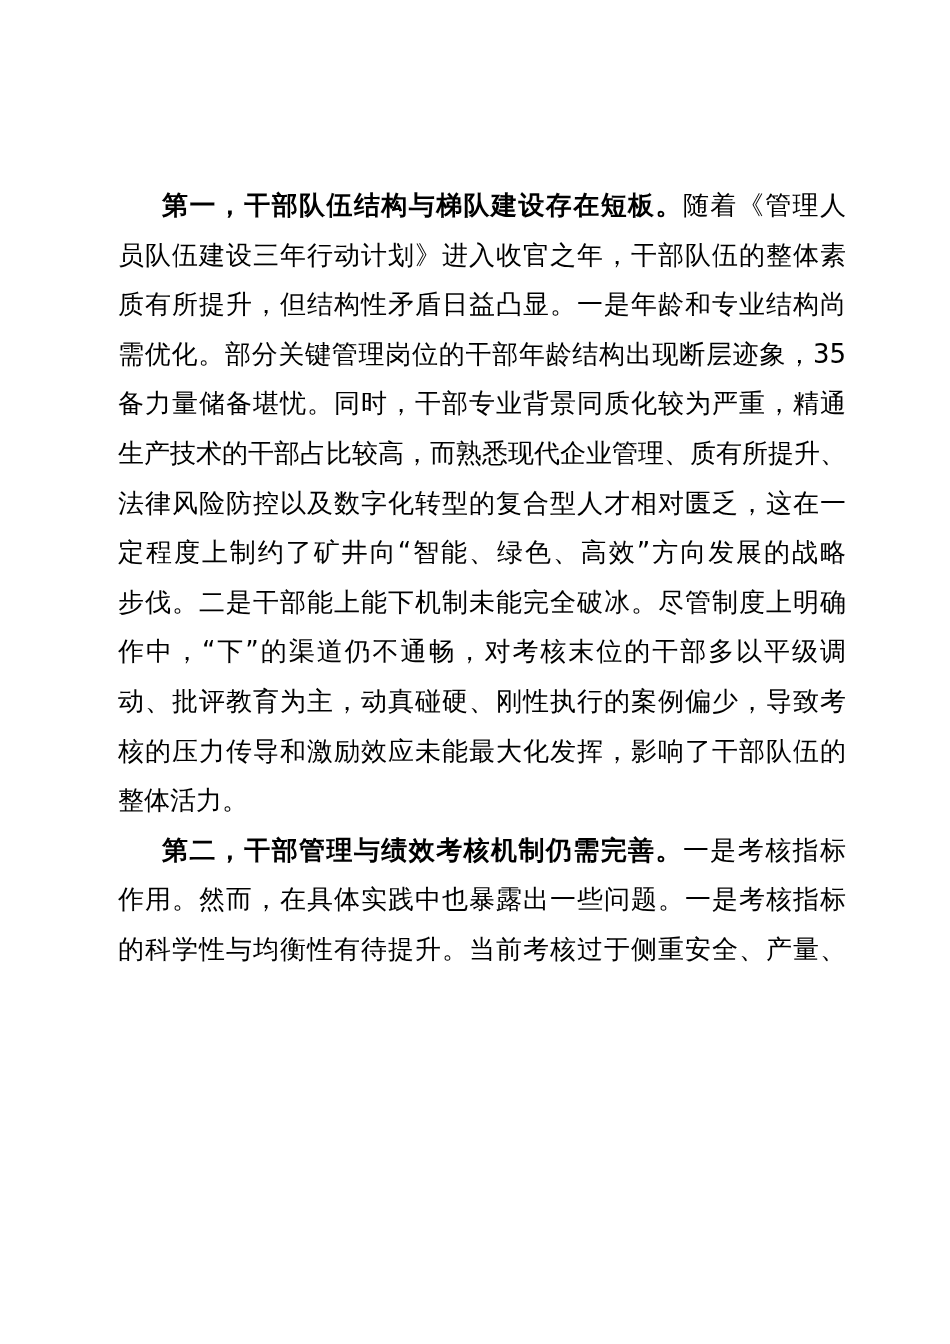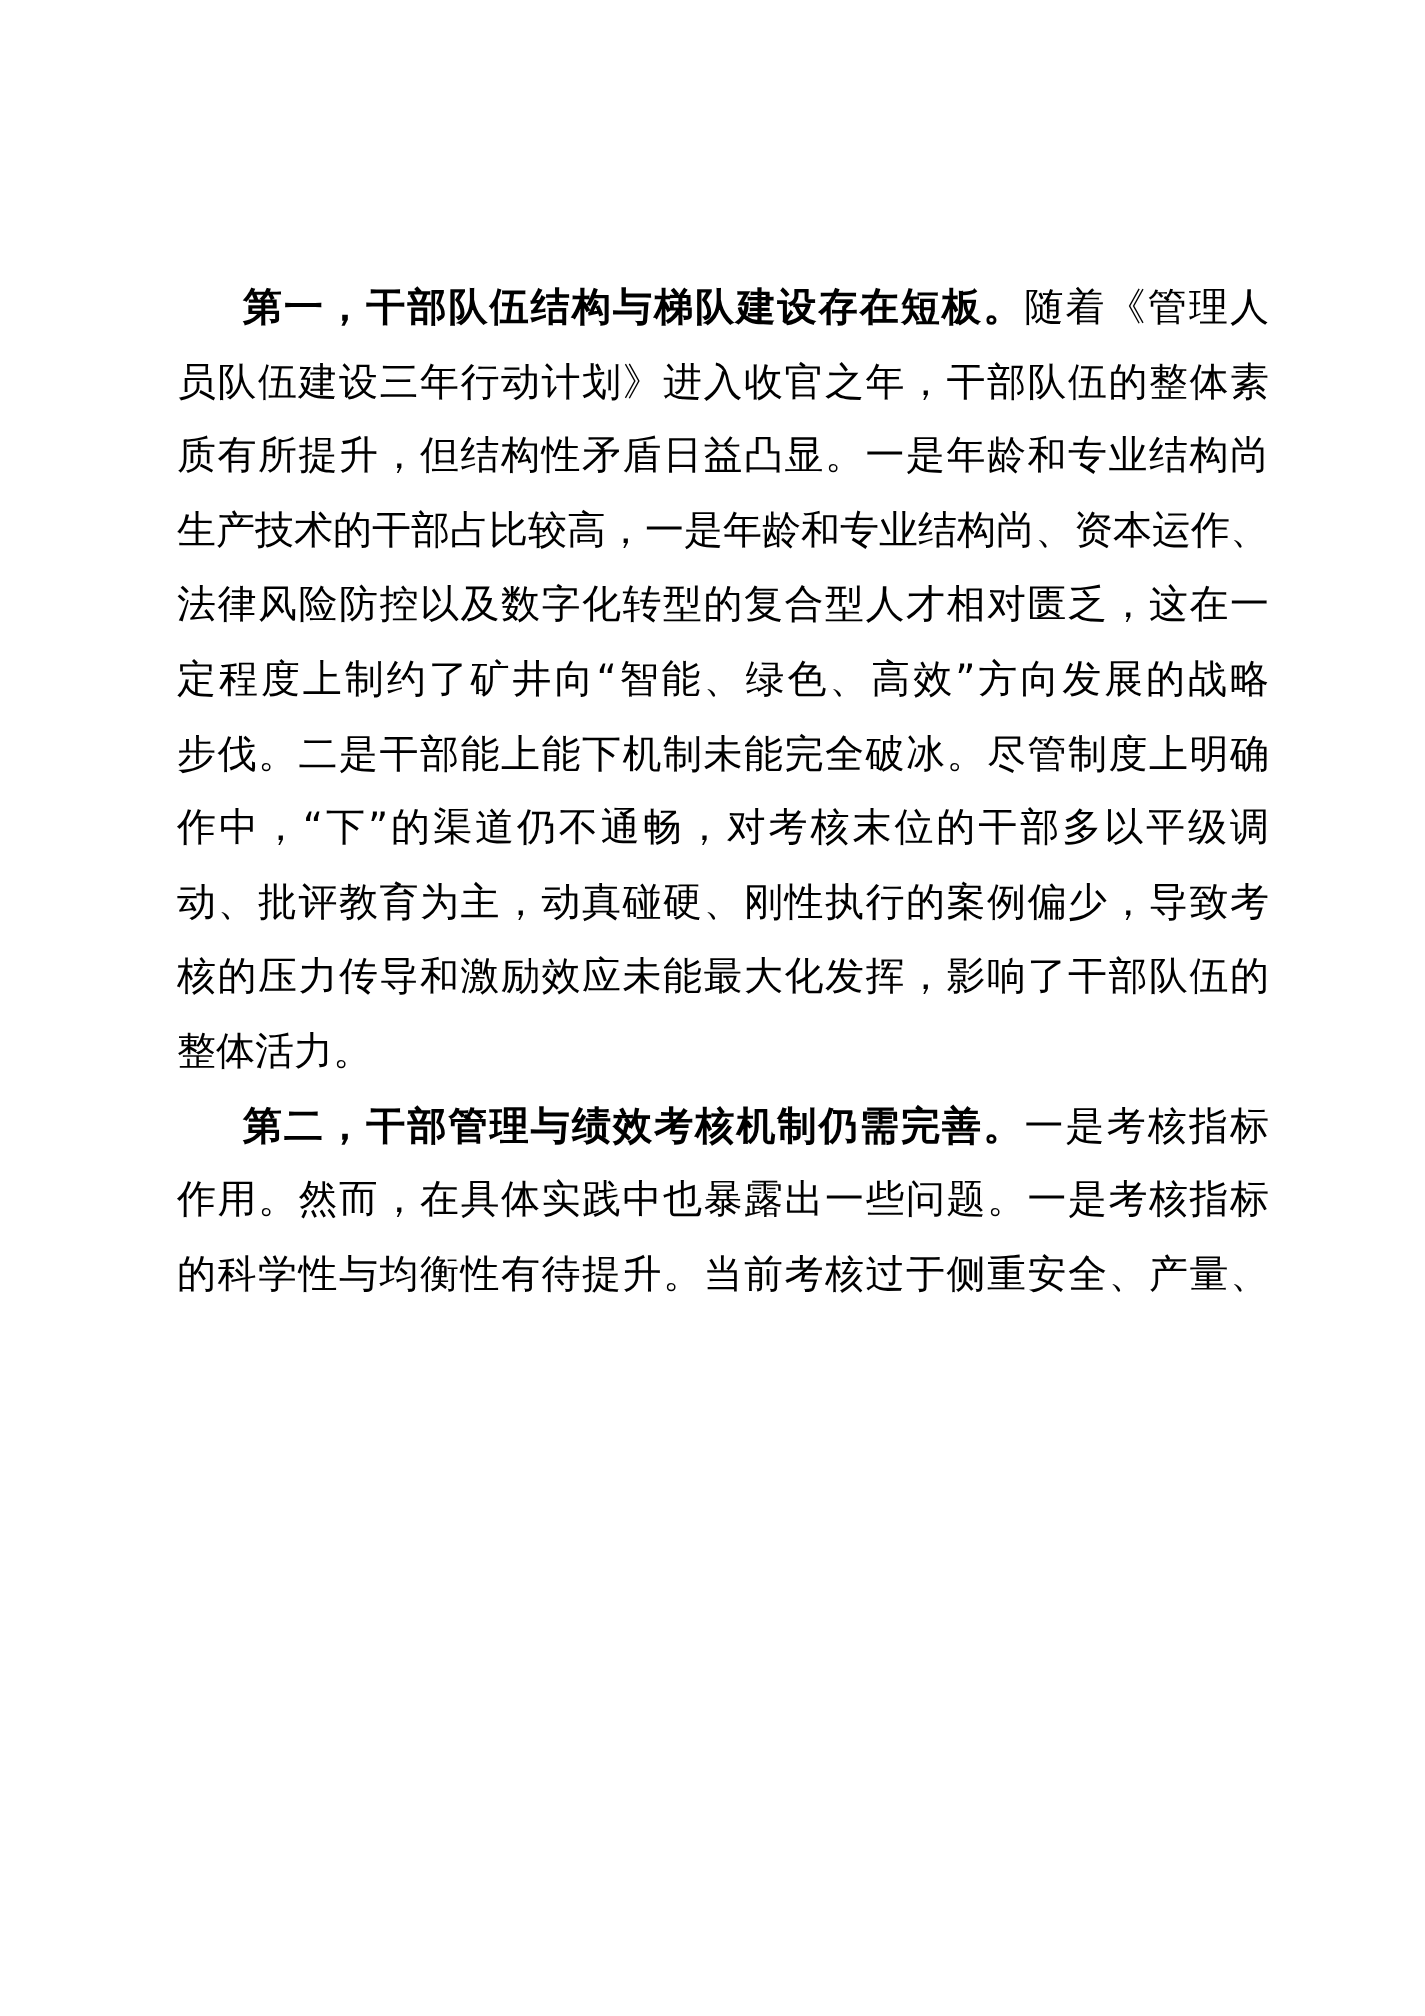--- a/index.html
+++ b/index.html
@@ -51,21 +51,23 @@
 </style>
 </head>
 <body>
 
 <div class="doc-page">
   <div class="text-block" id="text-block">
       <div class="paragraph">
         <div class="text-line indent"><span class="seg-bold">第一，干部队伍结构与梯队建设存在短板。</span><span class="seg-regular">随着《管理人</span></div>
         <div class="text-line"><span class="seg-regular">员队伍建设三年行动计划》进入收官之年，干部队伍的整体素</span></div>
         <div class="text-line"><span class="seg-regular">质有所提升，但结构性矛盾日益凸显。一是年龄和专业结构尚</span></div>
-        <div class="text-line"><span class="seg-regular">生产技术的干部占比较高，一是年龄和专业结构尚、资本运作、</span></div>
+        <div class="text-line"><span class="seg-regular">需优化。部分关键管理岗位的干部年龄结构出现断层迹象，35</span></div>
+        <div class="text-line"><span class="seg-regular">备力量储备堪忧。同时，干部专业背景同质化较为严重，精通</span></div>
+        <div class="text-line"><span class="seg-regular">生产技术的干部占比较高，而熟悉现代企业管理、质有所提升、</span></div>
         <div class="text-line"><span class="seg-regular">法律风险防控以及数字化转型的复合型人才相对匮乏，这在一</span></div>
         <div class="text-line"><span class="seg-regular">定程度上制约了矿井向“智能、绿色、高效”方向发展的战略</span></div>
         <div class="text-line"><span class="seg-regular">步伐。二是干部能上能下机制未能完全破冰。尽管制度上明确</span></div>
         <div class="text-line"><span class="seg-regular">作中，“下”的渠道仍不通畅，对考核末位的干部多以平级调</span></div>
         <div class="text-line"><span class="seg-regular">动、批评教育为主，动真碰硬、刚性执行的案例偏少，导致考</span></div>
         <div class="text-line"><span class="seg-regular">核的压力传导和激励效应未能最大化发挥，影响了干部队伍的</span></div>
         <div class="text-line no-fill"><span class="seg-regular">整体活力。</span></div>
       </div>
       <div class="paragraph">
         <div class="text-line indent"><span class="seg-bold">第二，干部管理与绩效考核机制仍需完善。</span><span class="seg-regular">一是考核指标</span></div>

